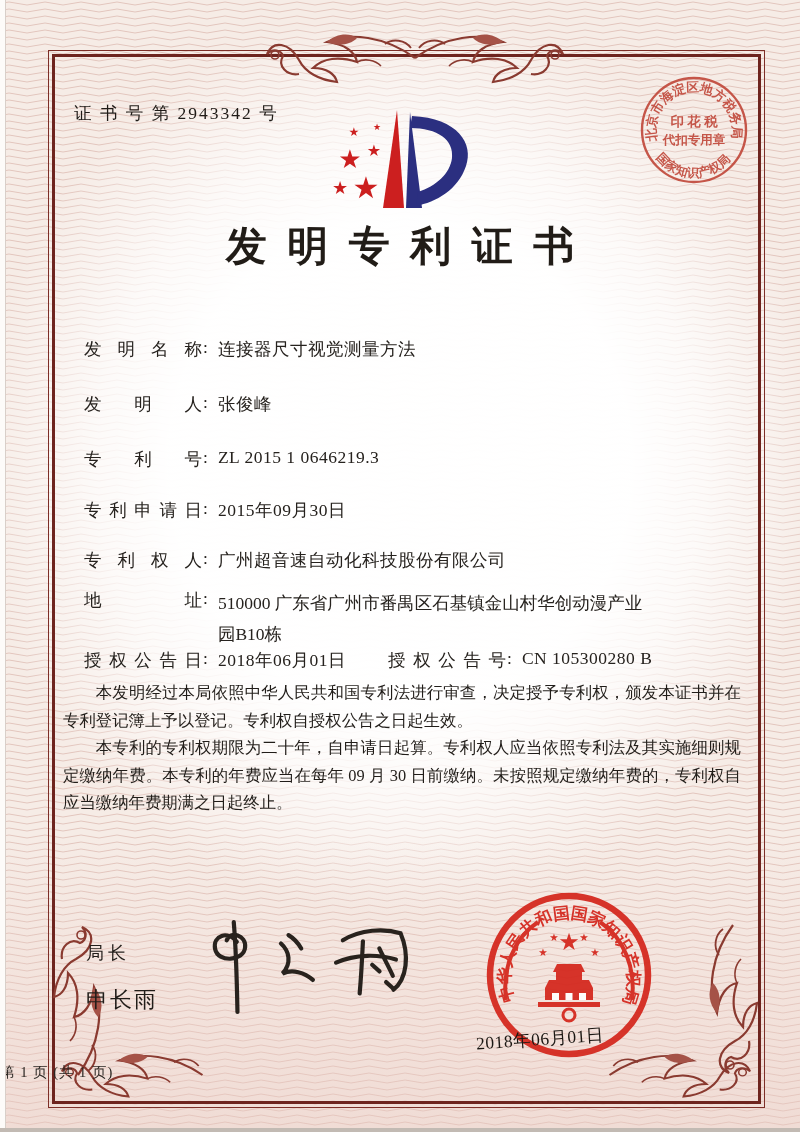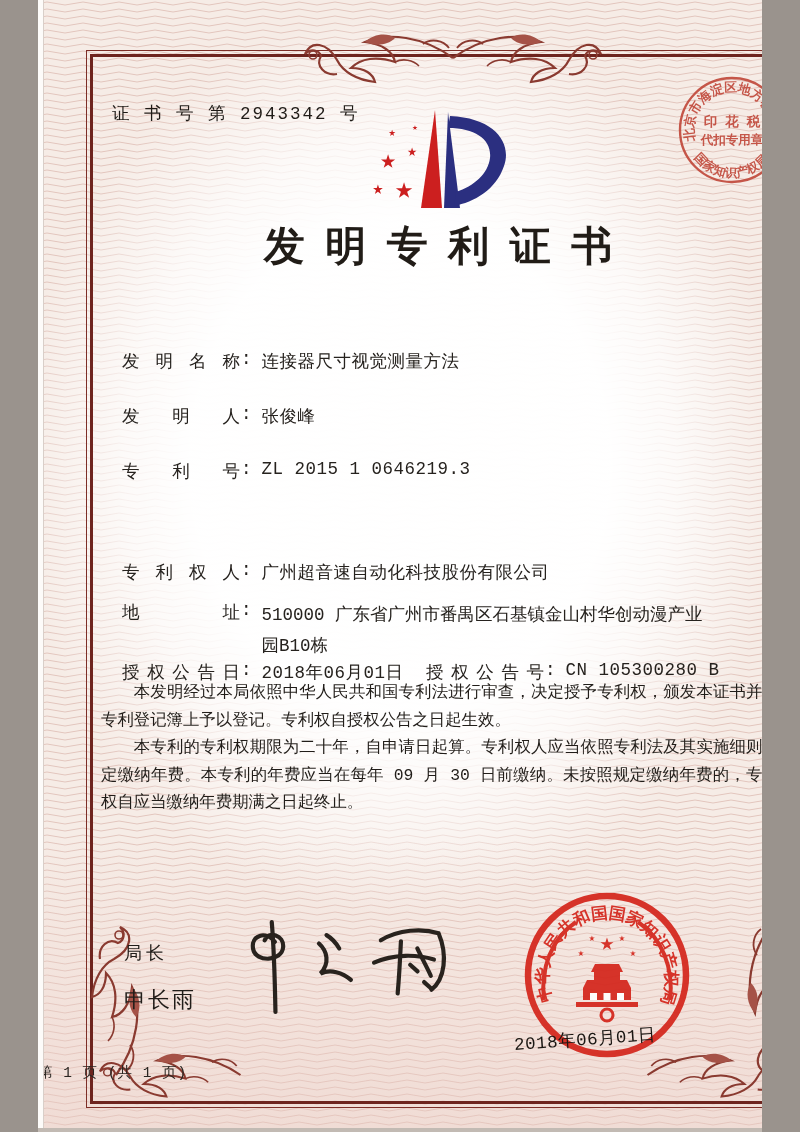--- a/index.html
+++ b/index.html
@@ -1,19 +1,19 @@
 <!DOCTYPE html>
 <html><head>
 <meta charset="utf-8">
 <style>
   html,body{margin:0;padding:0;background:#9a938d;}
   #page{
-    position:relative; width:724px; height:1132px; margin:0 auto;
+    position:relative; width:800px; height:1132px; margin:0 auto;
     background:#0ea5e9; overflow:hidden;
-    font-family:Liberation Mono, monospace;
+    font-family:Liberation Serif, serif;
     color:#26221e;
   }
   .abs{position:absolute;}
   
   #texture{position:absolute;left:0;top:0;z-index:0;}
   #light{
     position:absolute;inset:0;z-index:1;pointer-events:none;
     background:
       linear-gradient(180deg, rgba(255,255,255,0) 74%, rgba(236,205,197,.35) 90%, rgba(233,200,192,.45) 100%),
       radial-gradient(ellipse 56% 42% at 50% 41%, rgba(255,255,255,.98) 52%, rgba(255,255,255,.75) 68%, rgba(255,255,255,0) 95%);
@@ -23,21 +23,21 @@
   #frame-inner{position:absolute;inset:3px;border:3px solid #6e241e;}
   #ornaments{position:absolute;left:0;top:0;z-index:2;}
   
   #cert-no{left:74px;top:101px;font-size:17.5px;letter-spacing:2px;color:#1f1b17;z-index:3;}
   #logo{left:298px;top:96px;z-index:3;}
   #doc-title{
     left:0;top:219px;width:800px;text-align:center;z-index:3;
     font-size:41px;font-weight:700;letter-spacing:.5em;text-indent:.5em;color:#211c17;
   }
   
-  .frow{position:absolute;left:84px;z-index:3;font-size:17.5px;color:#26221e;white-space:nowrap;margin-top:12px;}
+  .frow{position:absolute;left:84px;z-index:3;font-size:17.5px;color:#26221e;white-space:nowrap;}
   .flabel{display:inline-block;width:118px;text-align:justify;text-align-last:justify;vertical-align:top;}
   .fcolon{display:inline-block;margin:0 10px 0 1px;}
   .fvalue{display:inline-block;vertical-align:top;letter-spacing:.5px;}
   .addr-lines{display:inline-block;vertical-align:top;line-height:31px;}
   
   #body-text{left:63px;top:679px;width:678px;z-index:3;font-size:16.4px;line-height:27.6px;
     text-align:justify;color:#211d19;}
   #body-text p{margin:0;text-indent:2em;}
   
   #director-title{left:86px;top:941px;font-size:18px;letter-spacing:4px;z-index:4;color:#211d19;}
@@ -112,20 +112,23 @@
   <div id="doc-title" class="abs">发明专利证书</div>
 
   <div class="frow" style="top:337px">
     <span class="flabel">发明名称</span><span class="fcolon">:</span><span class="fvalue">连接器尺寸视觉测量方法</span>
   </div>
   <div class="frow" style="top:392px">
     <span class="flabel">发明人</span><span class="fcolon">:</span><span class="fvalue">张俊峰</span>
   </div>
   <div class="frow" style="top:447px">
     <span class="flabel">专利号</span><span class="fcolon">:</span><span class="fvalue">ZL 2015 1 0646219.3</span>
+  </div>
+  <div class="frow" style="top:498px">
+    <span class="flabel">专利申请日</span><span class="fcolon">:</span><span class="fvalue">2015年09月30日</span>
   </div>
   <div class="frow" style="top:548px">
     <span class="flabel">专利权人</span><span class="fcolon">:</span><span class="fvalue">广州超音速自动化科技股份有限公司</span>
   </div>
   <div class="frow" style="top:588px">
     <span class="flabel">地址</span><span class="fcolon">:</span><span class="addr-lines"><span style="display:block">510000 广东省广州市番禺区石基镇金山村华创动漫产业</span><span style="display:block">园B10栋</span></span>
   </div>
   <div class="frow" style="top:648px">
     <span class="flabel">授权公告日</span><span class="fcolon">:</span><span class="fvalue">2018年06月01日</span>
   </div>

